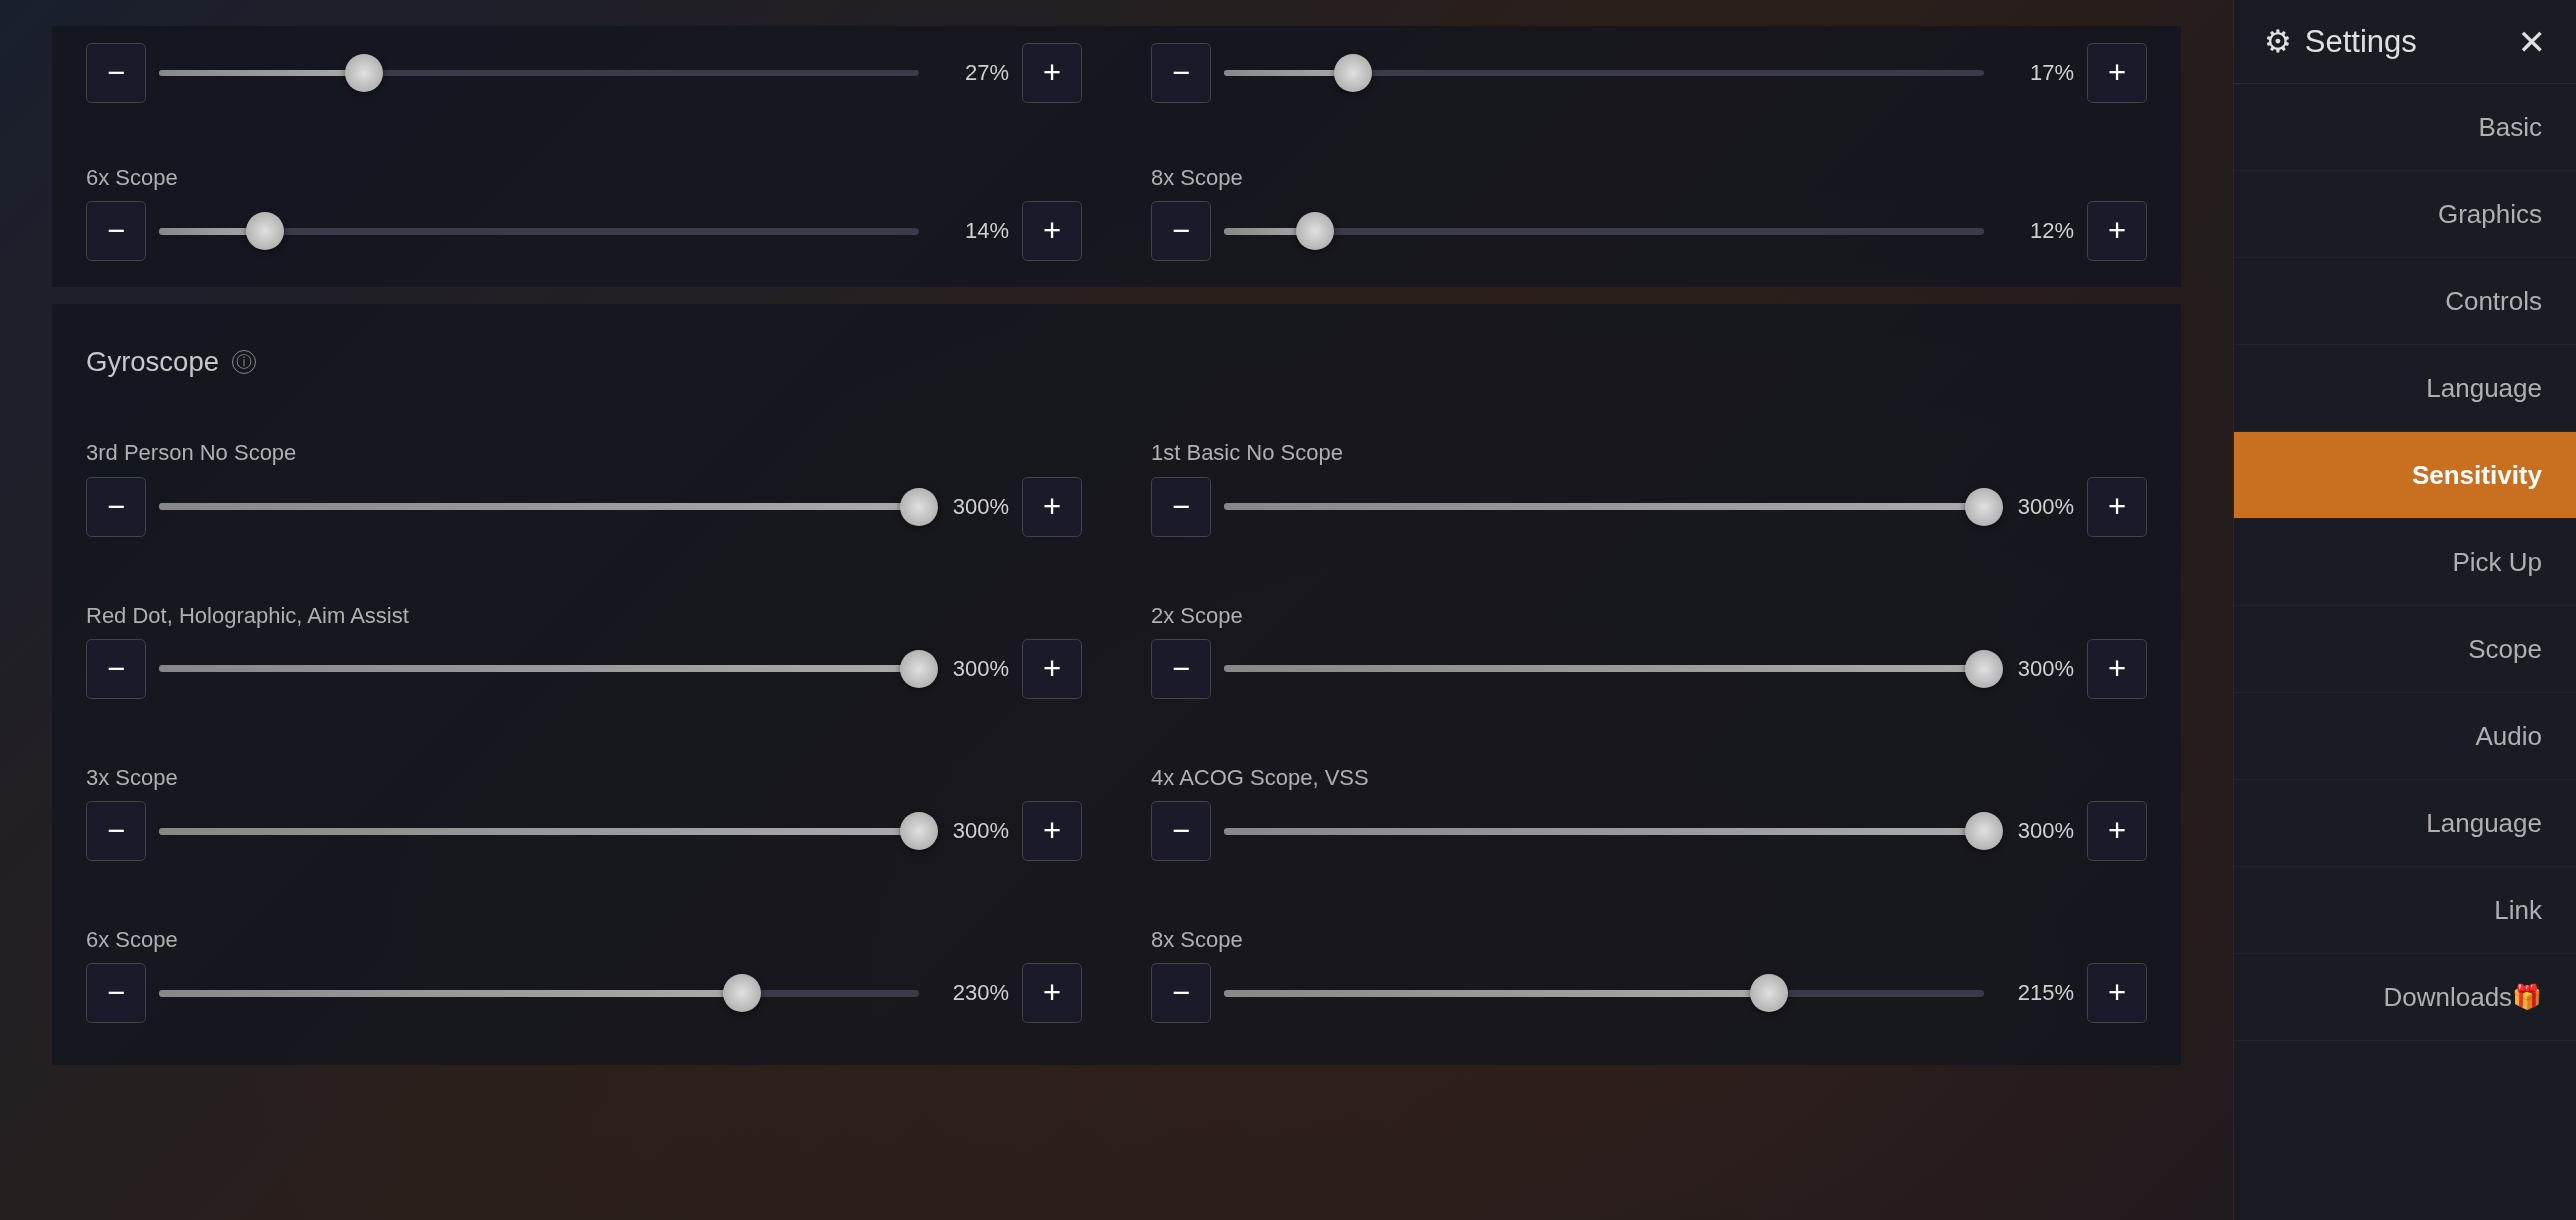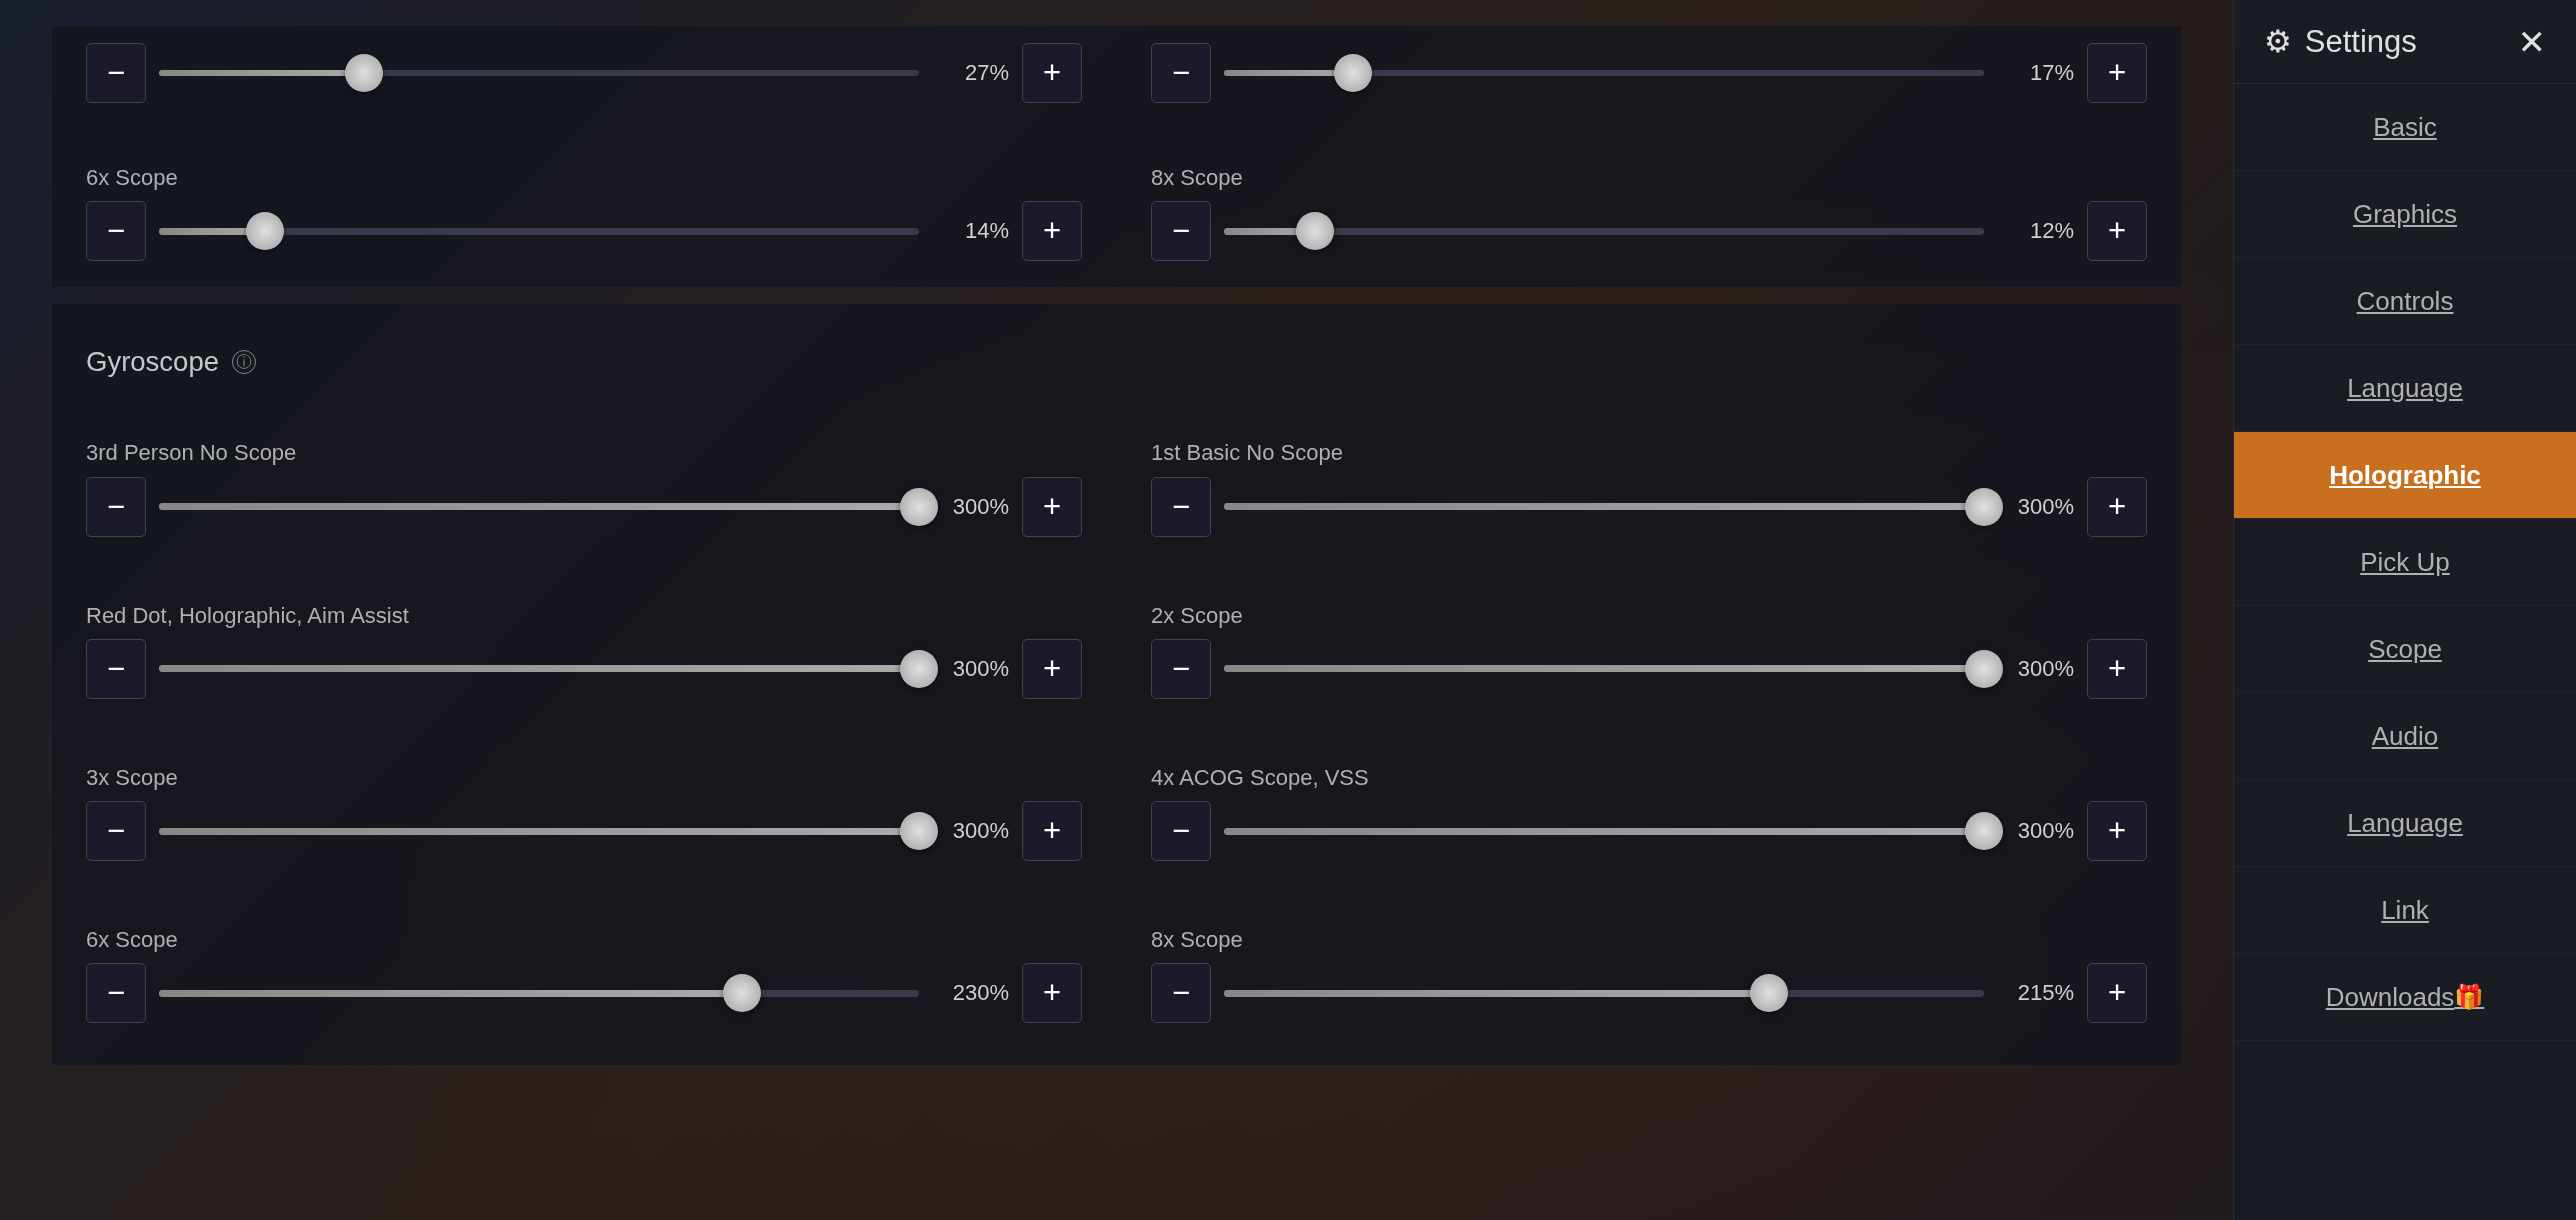--- a/index.html
+++ b/index.html
@@ -202,23 +202,22 @@
 
     .nav-item {
       padding: 27.5px 34px;
       color: #b0b0b0;
       font-size: 26px;
       font-weight: 400;
       cursor: pointer;
       border-bottom: 0.9px solid #22242c;
       display: flex;
       align-items: center;
-      justify-content: center;
+      justify-content: flex-end;
       transition: background 0.15s;
-      text-decoration: underline;
     }
 
     .nav-item.active {
       background: #c87020;
       color: #ffffff;
       font-weight: 600;
     }
 
     .nav-item .gift-icon {
       font-size: 24px;
@@ -443,21 +442,21 @@
     <div class="nav-item">
       <span>Graphics</span>
     </div>
     <div class="nav-item">
       <span>Controls</span>
     </div>
     <div class="nav-item">
       <span>Language</span>
     </div>
     <div class="nav-item active">
-      <span>Holographic</span>
+      <span>Sensitivity</span>
     </div>
     <div class="nav-item">
       <span>Pick Up</span>
     </div>
     <div class="nav-item">
       <span>Scope</span>
     </div>
     <div class="nav-item">
       <span>Audio</span>
     </div>

